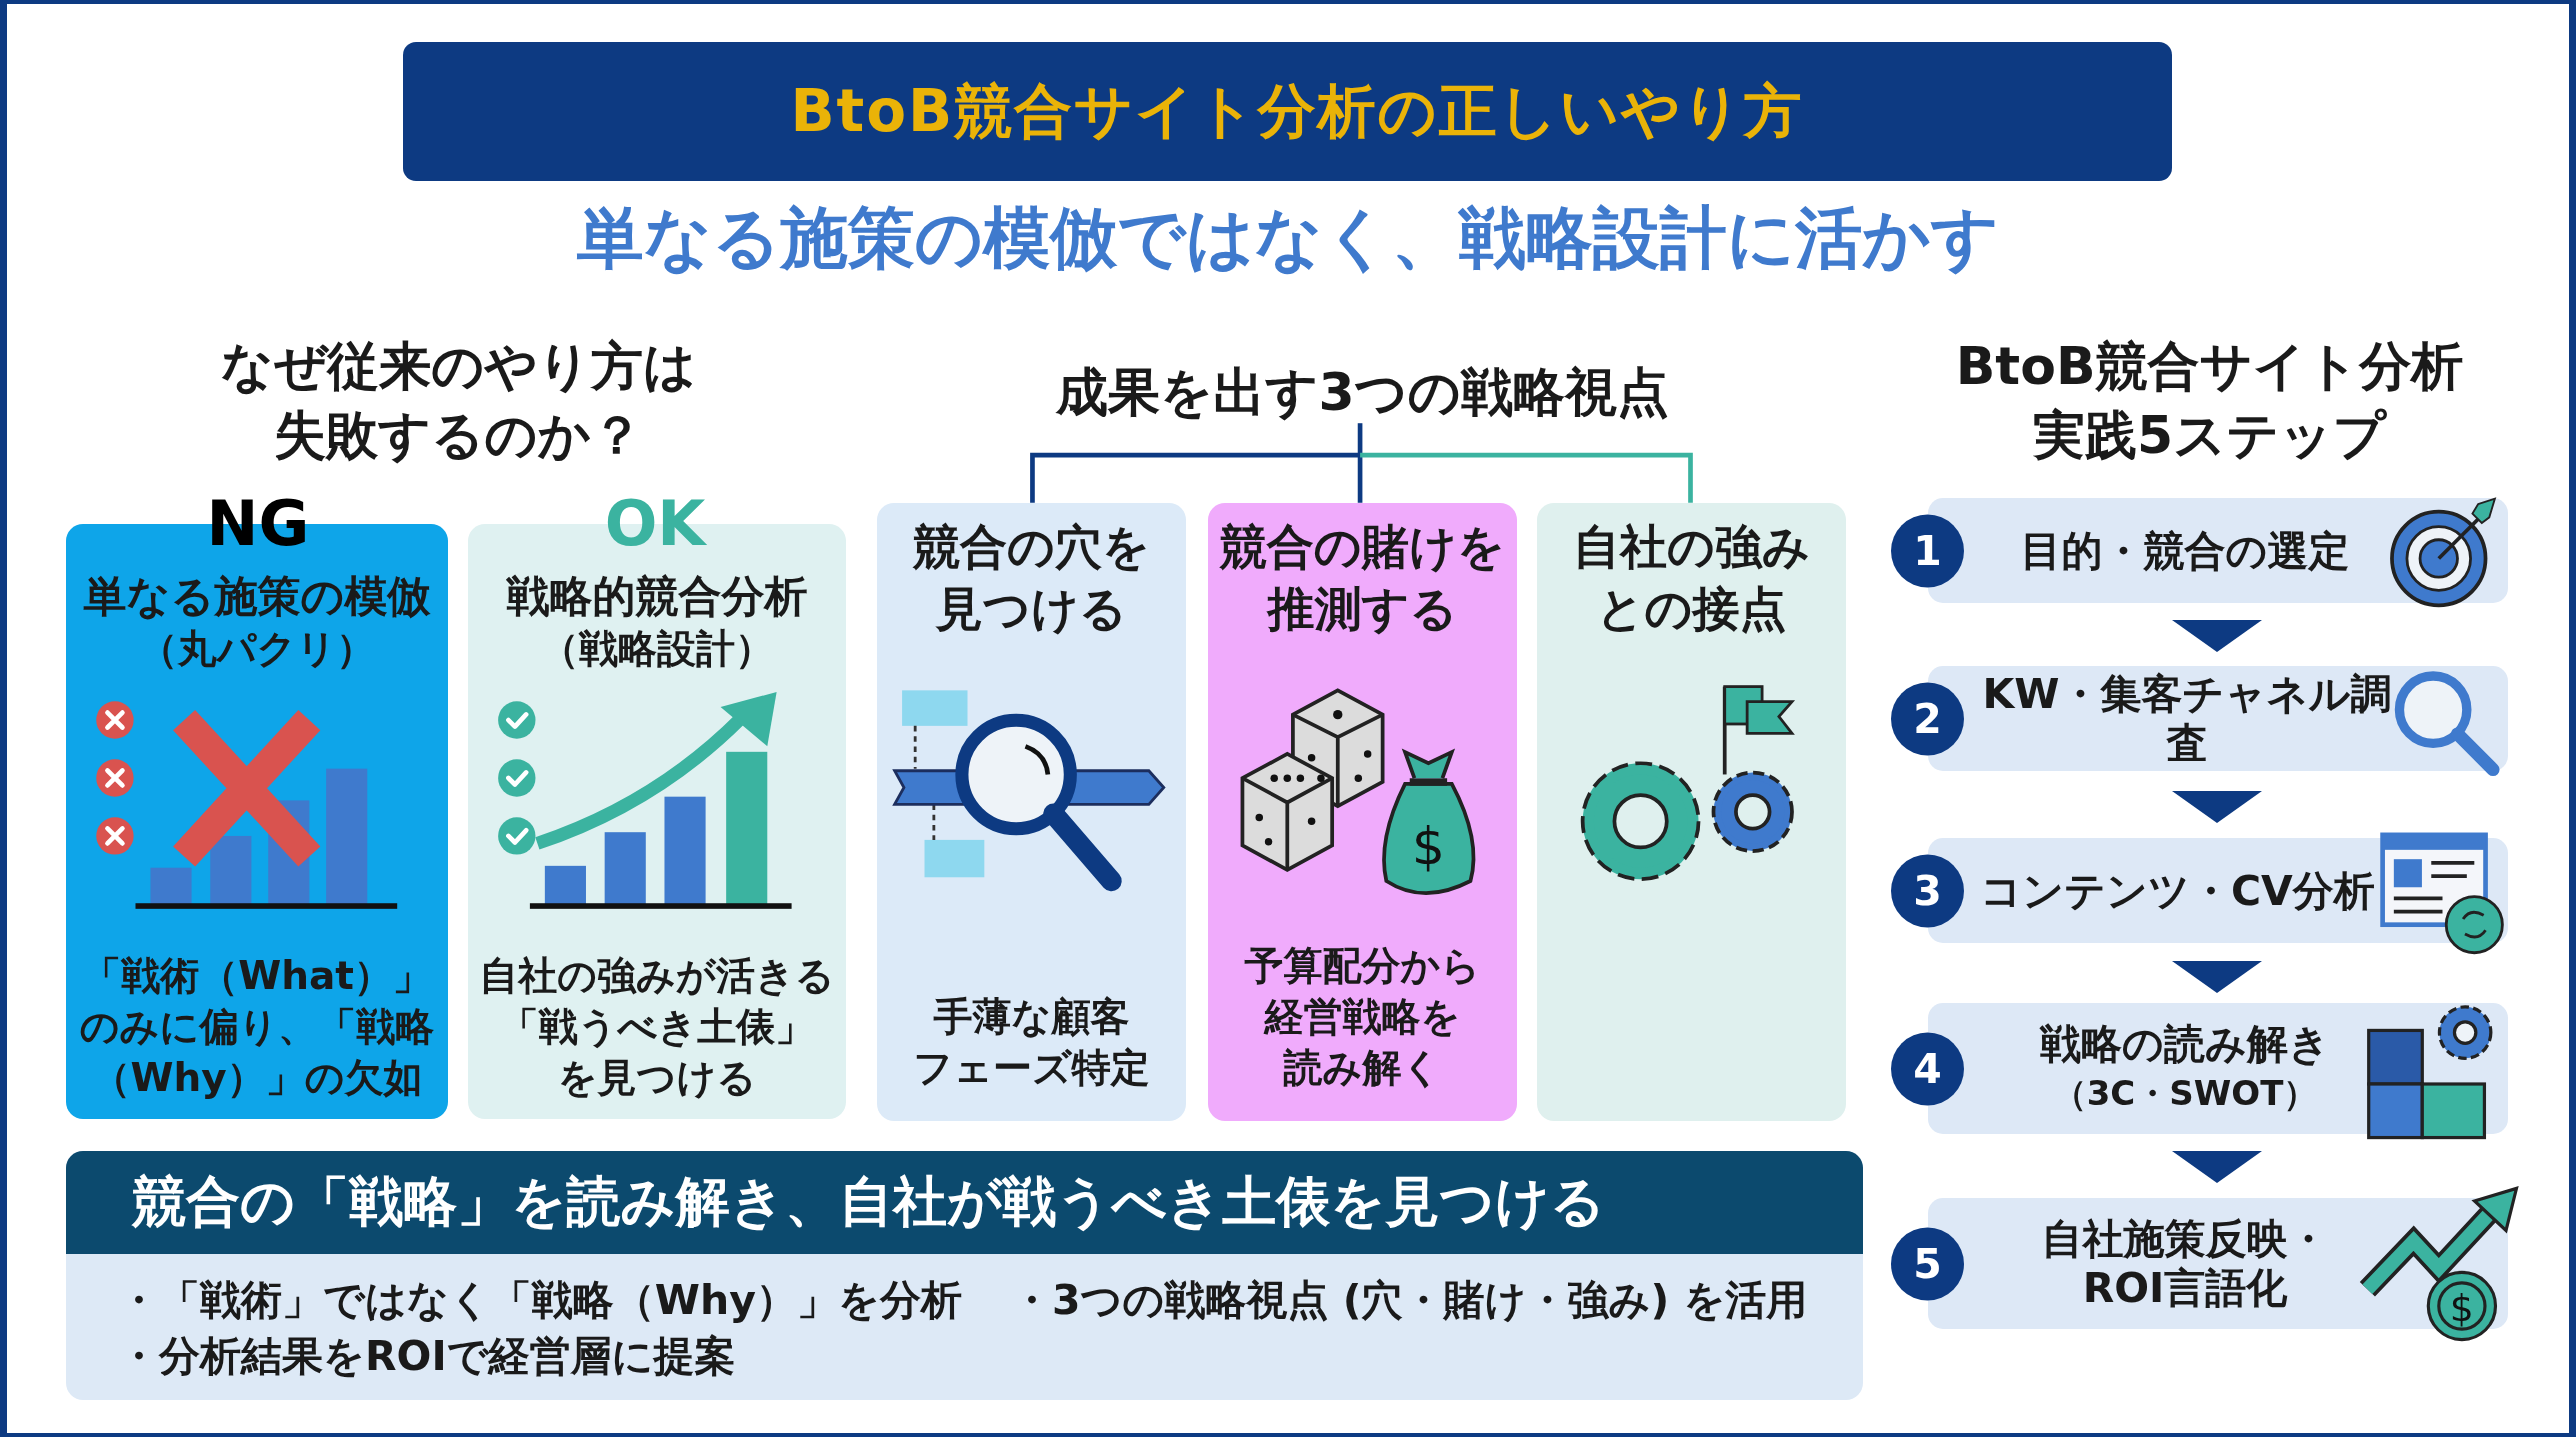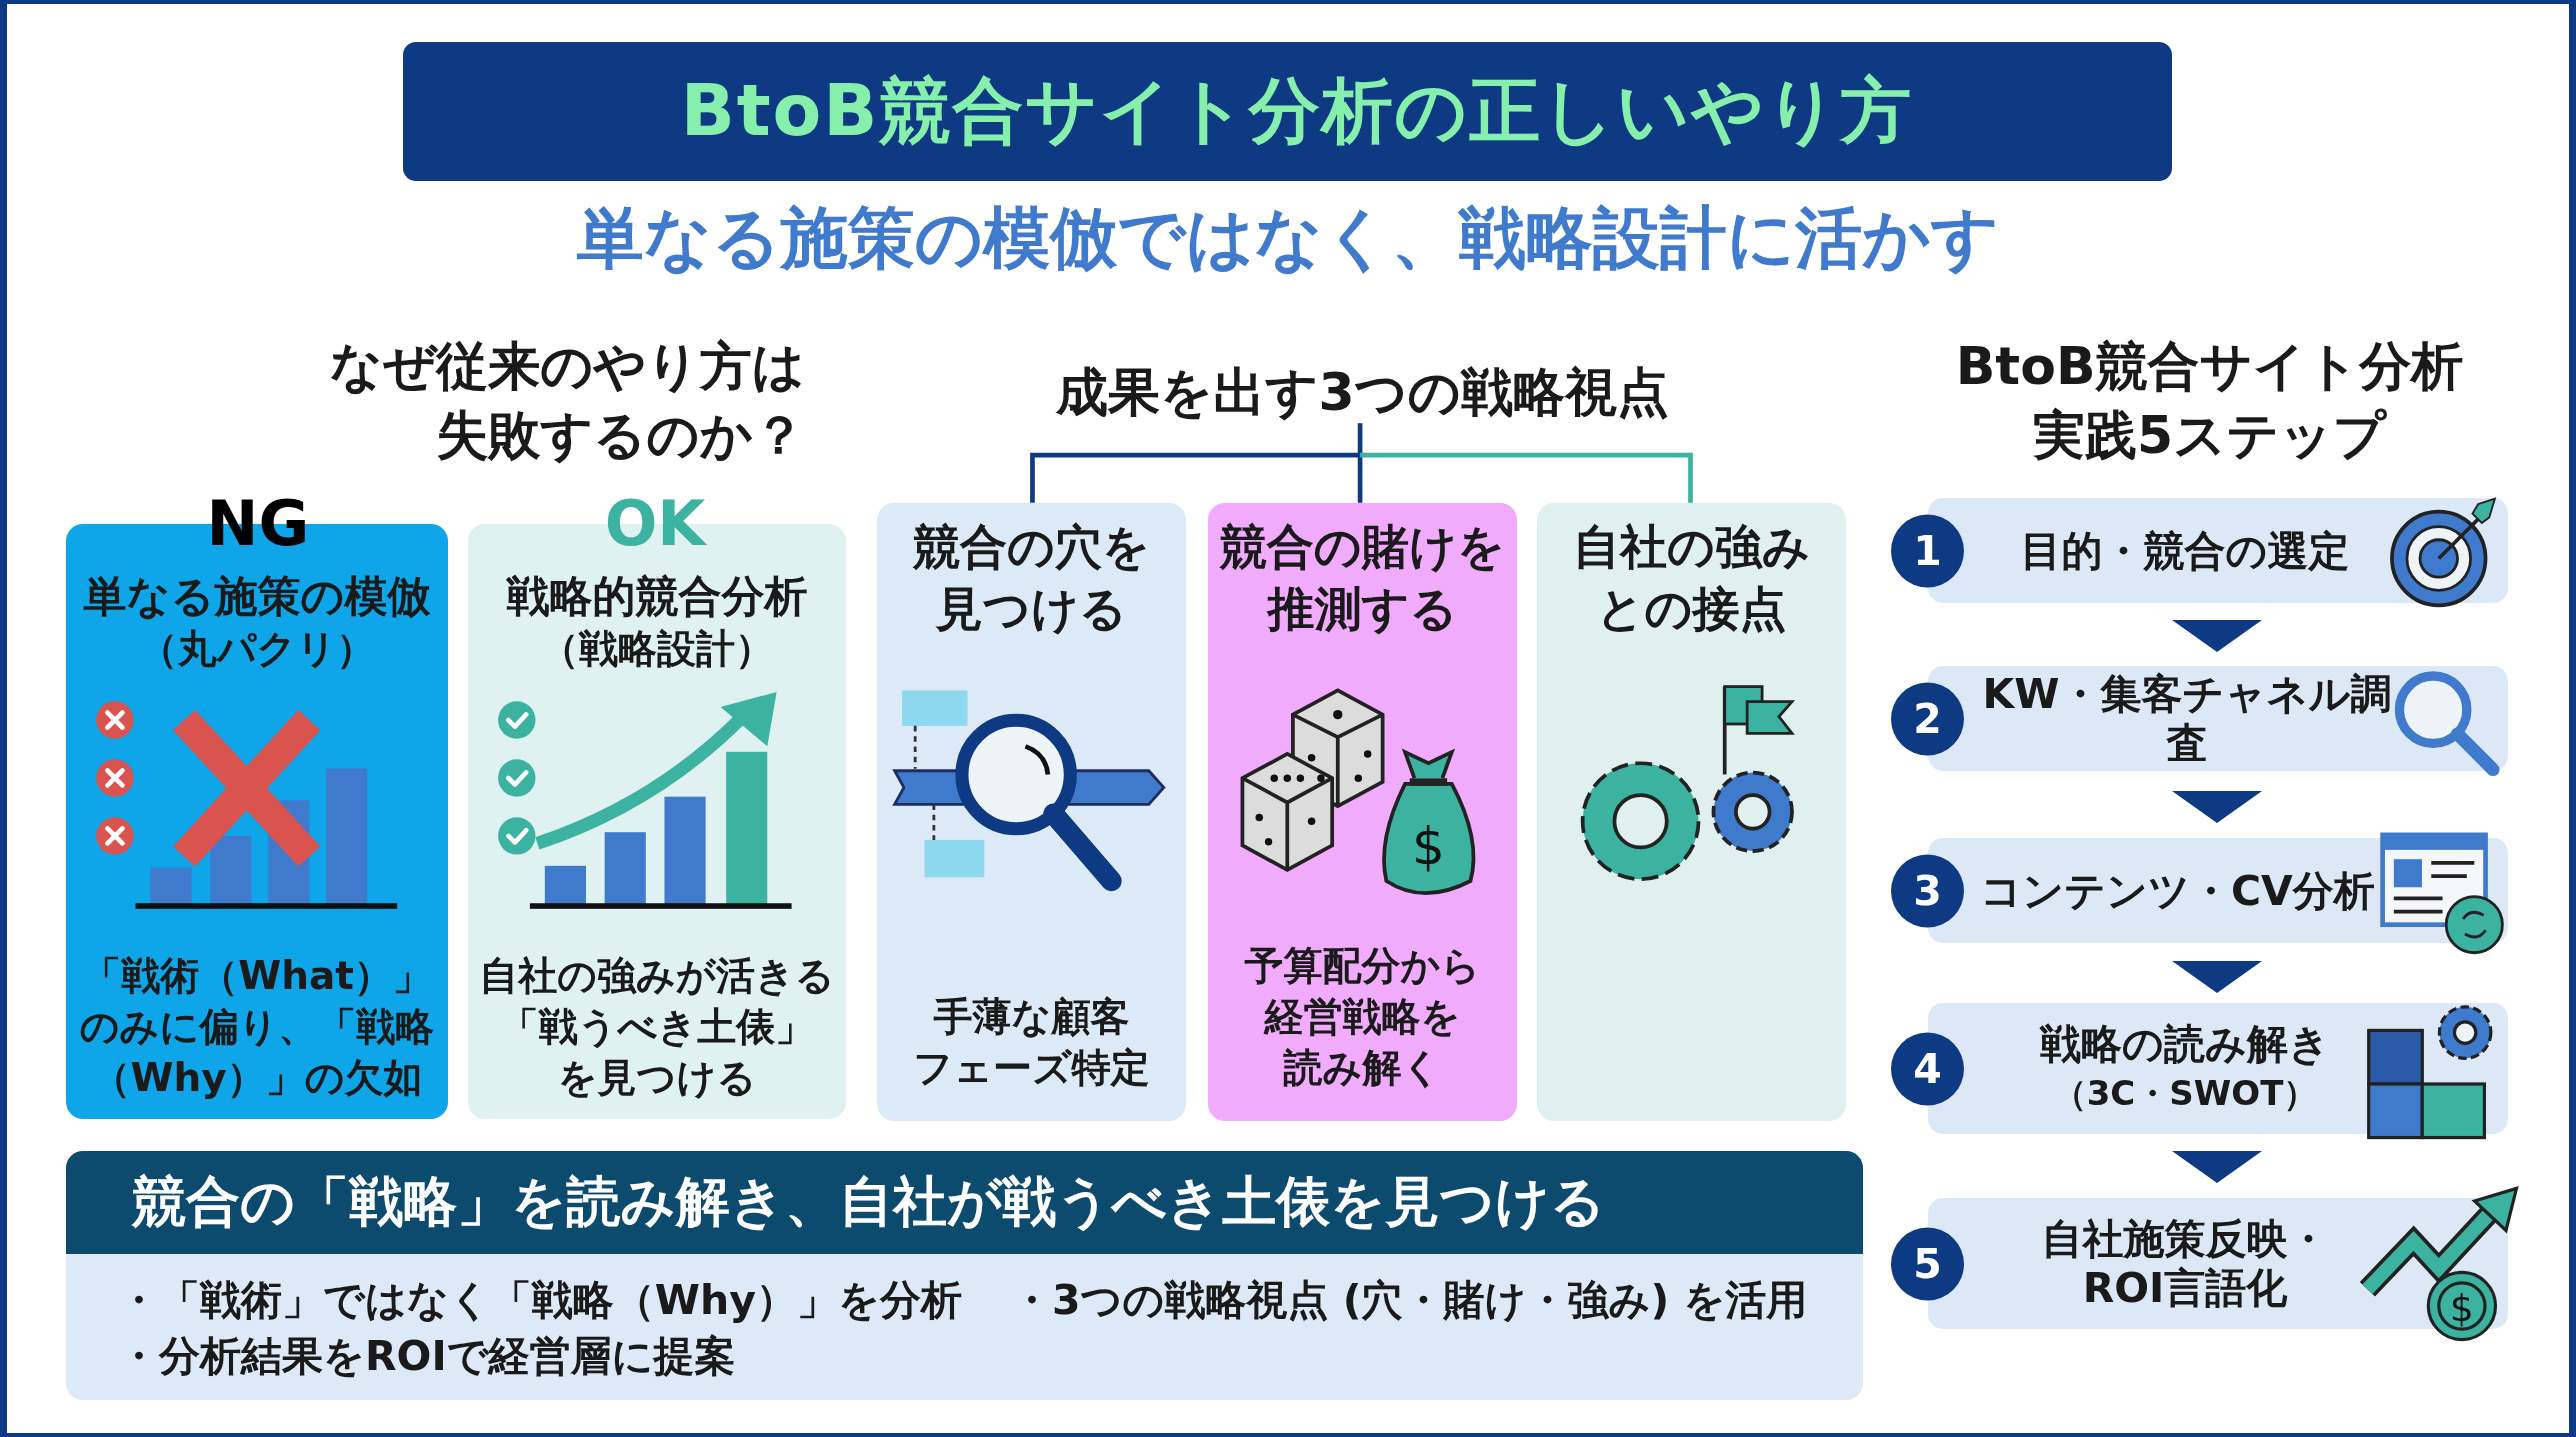--- a/index.html
+++ b/index.html
@@ -1,25 +1,25 @@
 <!DOCTYPE html>
 <html style="font-size:15px"><head>
 <meta charset="utf-8">
 <style>
   * { box-sizing: border-box; margin: 0; padding: 0; }
   html, body { width: 2576px; height: 1438px; overflow: hidden; background: #ffffff; }
   body { font-family: "DejaVu Sans", "Liberation Sans", sans-serif; color: #1a1a1a; position: relative; }
   .frame { position: absolute; inset: 0; border: 7.5px solid #0d3a82; border-top-width: 4.7px; border-bottom-width: 5.6px; pointer-events: none; }
 
   .title-banner { position: absolute; left: 403px; top: 42px; width: 1769px; height: 139px; background: #0d3a82; border-radius: 13px; display: flex; align-items: center; justify-content: center; }
-  .title-banner span { color: #86efac; font-size: 71px; font-weight: bold; letter-spacing: 1.9px; margin-left: 19px; }
+  .title-banner span { color: #eab308; font-size: 58px; font-weight: bold; letter-spacing: 1.9px; margin-left: 19px; }
   .subtitle { position: absolute; left: 0; width: 100%; top: 193px; text-align: center; color: #3f7acd; font-size: 67px; font-weight: bold; }
 
   
-  .left-heading { position: absolute; left: 112px; width: 693px; top: 332px; text-align: right; font-size: 52px; font-weight: bold; line-height: 69px; }
+  .left-heading { position: absolute; left: 112px; width: 693px; top: 332px; text-align: center; font-size: 52px; font-weight: bold; line-height: 69px; }
   .verdict { position: absolute; font-size: 62px; font-weight: bold; text-align: center; width: 374px; }
   .verdict.ng { left: 71px; top: 487px; color: #000000; }
   .verdict.ok { left: 468px; top: 487px; color: #3bb3a0; }
   .panel { position: absolute; top: 524px; height: 595px; border-radius: 17px; padding-top: 45px; text-align: center; }
   .panel.ng { left: 66px; width: 382px; background: #0ea5e9; }
   .panel.ok { left: 468px; width: 378px; background: #dff1f1; }
   .panel .ph { font-size: 43px; font-weight: bold; line-height: 54px; }
   .panel .psub { font-size: 39px; font-weight: bold; line-height: 52px; }
   .panel .viz { position: absolute; left: 28px; right: 28px; top: 168px; height: 243px; }
   .panel .pfoot { position: absolute; left: 9.4px; right: 9.4px; top: 426px; font-size: 39px; font-weight: bold; line-height: 51px; }

